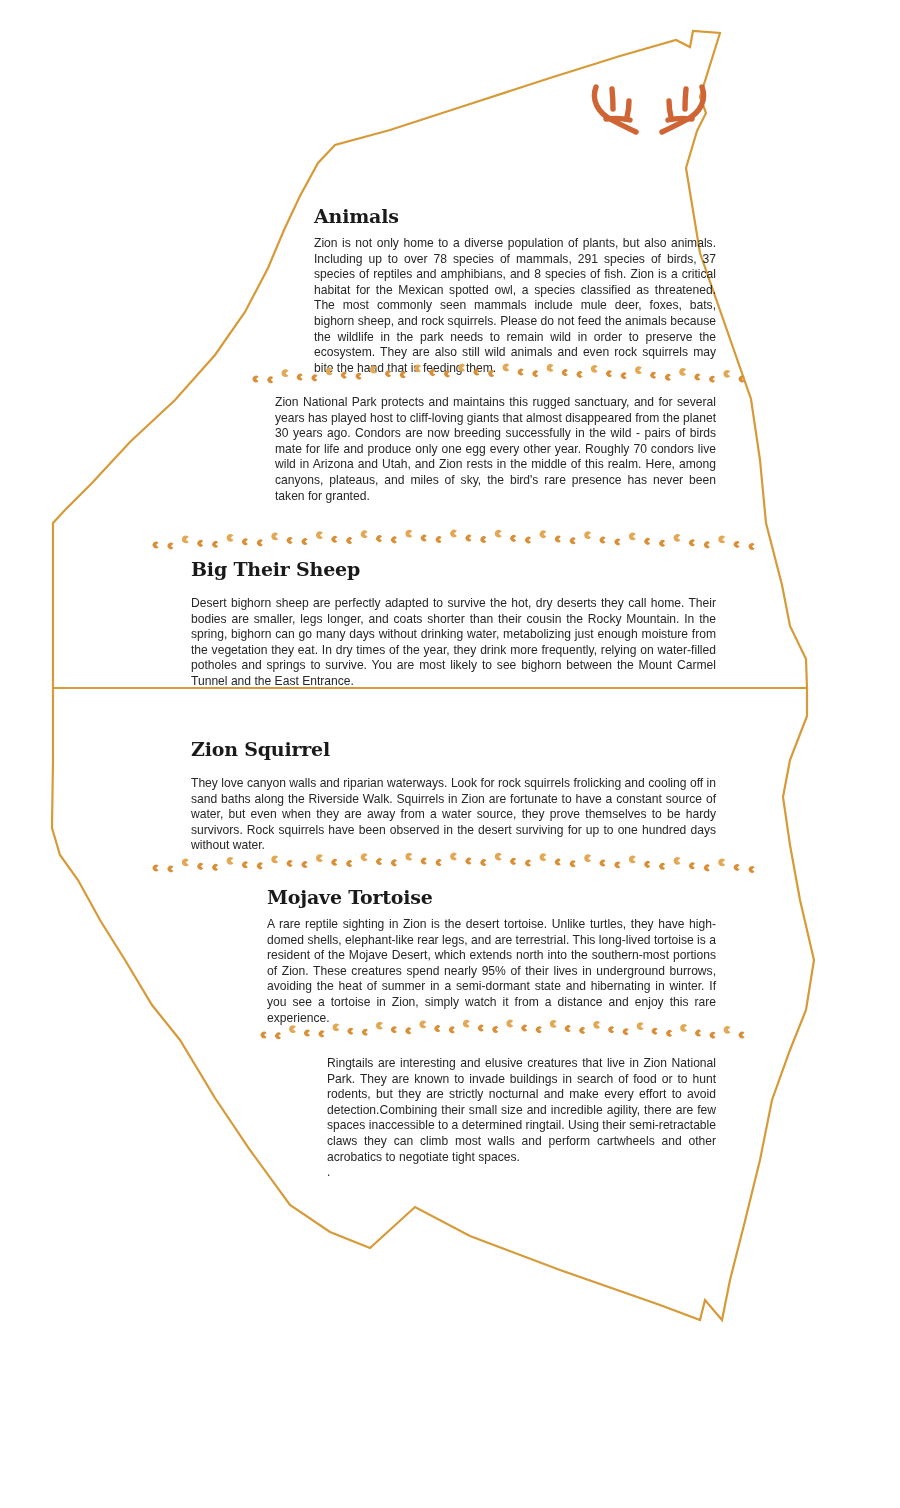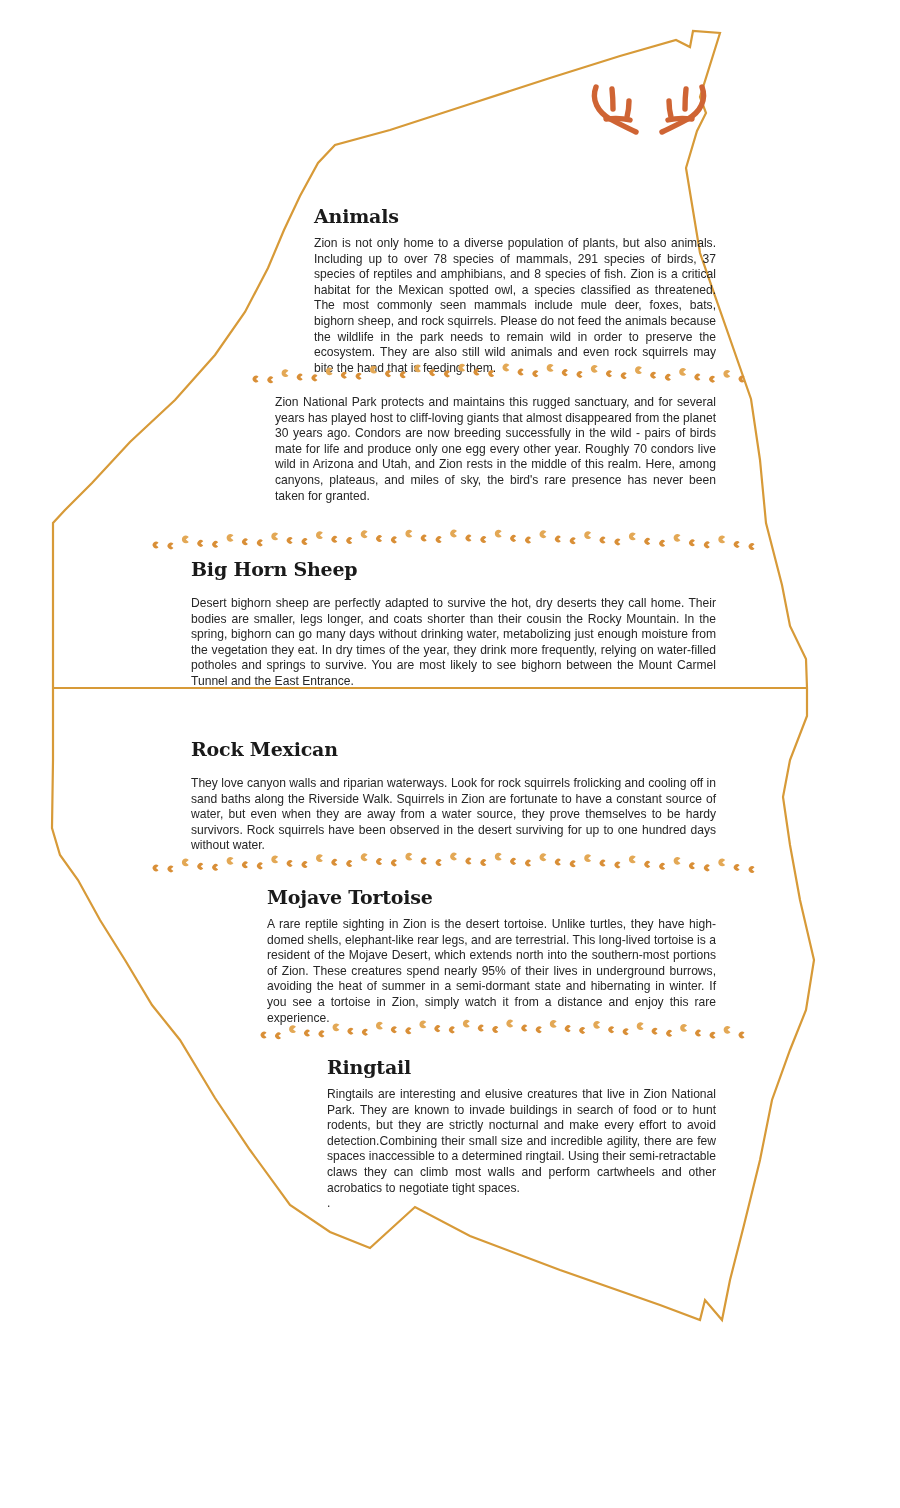--- a/index.html
+++ b/index.html
@@ -281,26 +281,26 @@
         <path d="M 527.50 9.82 L 530.48 7.31 A 3.9 3.9 0 1 0 530.48 12.33 Z" class="pawmark alt"></path>
         <path d="M 542.40 14.84 L 544.92 12.71 A 3.3 3.3 0 1 0 544.92 16.96 Z" class="pawmark"></path>
         <path d="M 557.30 16.87 L 559.82 14.74 A 3.3 3.3 0 1 0 559.82 18.99 Z" class="pawmark"></path>
         <path d="M 572.20 11.40 L 575.18 8.89 A 3.9 3.9 0 1 0 575.18 13.92 Z" class="pawmark alt"></path>
         <path d="M 587.10 16.45 L 589.62 14.32 A 3.3 3.3 0 1 0 589.62 18.58 Z" class="pawmark"></path>
         <path d="M 602.00 18.50 L 604.52 16.37 A 3.3 3.3 0 1 0 604.52 20.63 Z" class="pawmark"></path>
       </svg>
     </div>
 
   <section class="section" id="sec-bighorn">
-    <h2>Big Horn Sheep</h2>
+    <h2>Big Their Sheep</h2>
     <p>Desert bighorn sheep are perfectly adapted to survive the hot, dry deserts they call home. Their bodies are smaller, legs longer, and coats shorter than their cousin the Rocky Mountain. In the spring, bighorn can go many days without drinking water, metabolizing just enough moisture from the vegetation they eat. In dry times of the year, they drink more frequently, relying on water-filled potholes and springs to survive. You are most likely to see bighorn between the Mount Carmel Tunnel and the East Entrance.</p>
   </section>
 
   <section class="section" id="sec-squirrel">
-    <h2>Rock Mexican</h2>
+    <h2>Zion Squirrel</h2>
     <p>They love canyon walls and riparian waterways. Look for rock squirrels frolicking and cooling off in sand baths along the Riverside Walk. Squirrels in Zion are fortunate to have a constant source of water, but even when they are away from a water source, they prove themselves to be hardy survivors. Rock squirrels have been observed in the desert surviving for up to one hundred days without water.</p>
   </section>
 
   <div class="track-divider" id="div-3">
       <svg viewBox="0 0 610 26" width="610" height="26">
         <path d="M 6.00 17.00 L 8.52 14.87 A 3.3 3.3 0 1 0 8.52 19.13 Z" class="pawmark"></path>
         <path d="M 20.90 17.95 L 23.42 15.82 A 3.3 3.3 0 1 0 23.42 20.08 Z" class="pawmark"></path>
         <path d="M 35.80 11.40 L 38.78 8.89 A 3.9 3.9 0 1 0 38.78 13.92 Z" class="pawmark alt"></path>
         <path d="M 50.70 15.37 L 53.22 13.24 A 3.3 3.3 0 1 0 53.22 17.49 Z" class="pawmark"></path>
         <path d="M 65.60 16.34 L 68.12 14.21 A 3.3 3.3 0 1 0 68.12 18.46 Z" class="pawmark"></path>
@@ -381,18 +381,17 @@
         <path d="M 411.58 15.29 L 414.10 13.17 A 3.3 3.3 0 1 0 414.10 17.42 Z" class="pawmark"></path>
         <path d="M 426.06 9.90 L 429.04 7.39 A 3.9 3.9 0 1 0 429.04 12.41 Z" class="pawmark alt"></path>
         <path d="M 440.55 15.03 L 443.07 12.90 A 3.3 3.3 0 1 0 443.07 17.15 Z" class="pawmark"></path>
         <path d="M 455.03 17.18 L 457.55 15.05 A 3.3 3.3 0 1 0 457.55 19.30 Z" class="pawmark"></path>
         <path d="M 469.52 11.83 L 472.50 9.32 A 3.9 3.9 0 1 0 472.50 14.35 Z" class="pawmark alt"></path>
         <path d="M 484.00 17.00 L 486.52 14.87 A 3.3 3.3 0 1 0 486.52 19.13 Z" class="pawmark"></path>
       </svg>
     </div>
 
   <section class="section" id="sec-ringtail">
-    <h2>Ringtail</h2>
     <p>Ringtails are interesting and elusive creatures that live in Zion National Park. They are known to invade buildings in search of food or to hunt rodents, but they are strictly nocturnal and make every effort to avoid detection.Combining their small size and incredible agility, there are few spaces inaccessible to a determined ringtail. Using their semi-retractable claws they can climb most walls and perform cartwheels and other acrobatics to negotiate tight spaces.</p>
     <p class="lone">.</p>
   </section>
 
 </div>
 
 </body></html>

